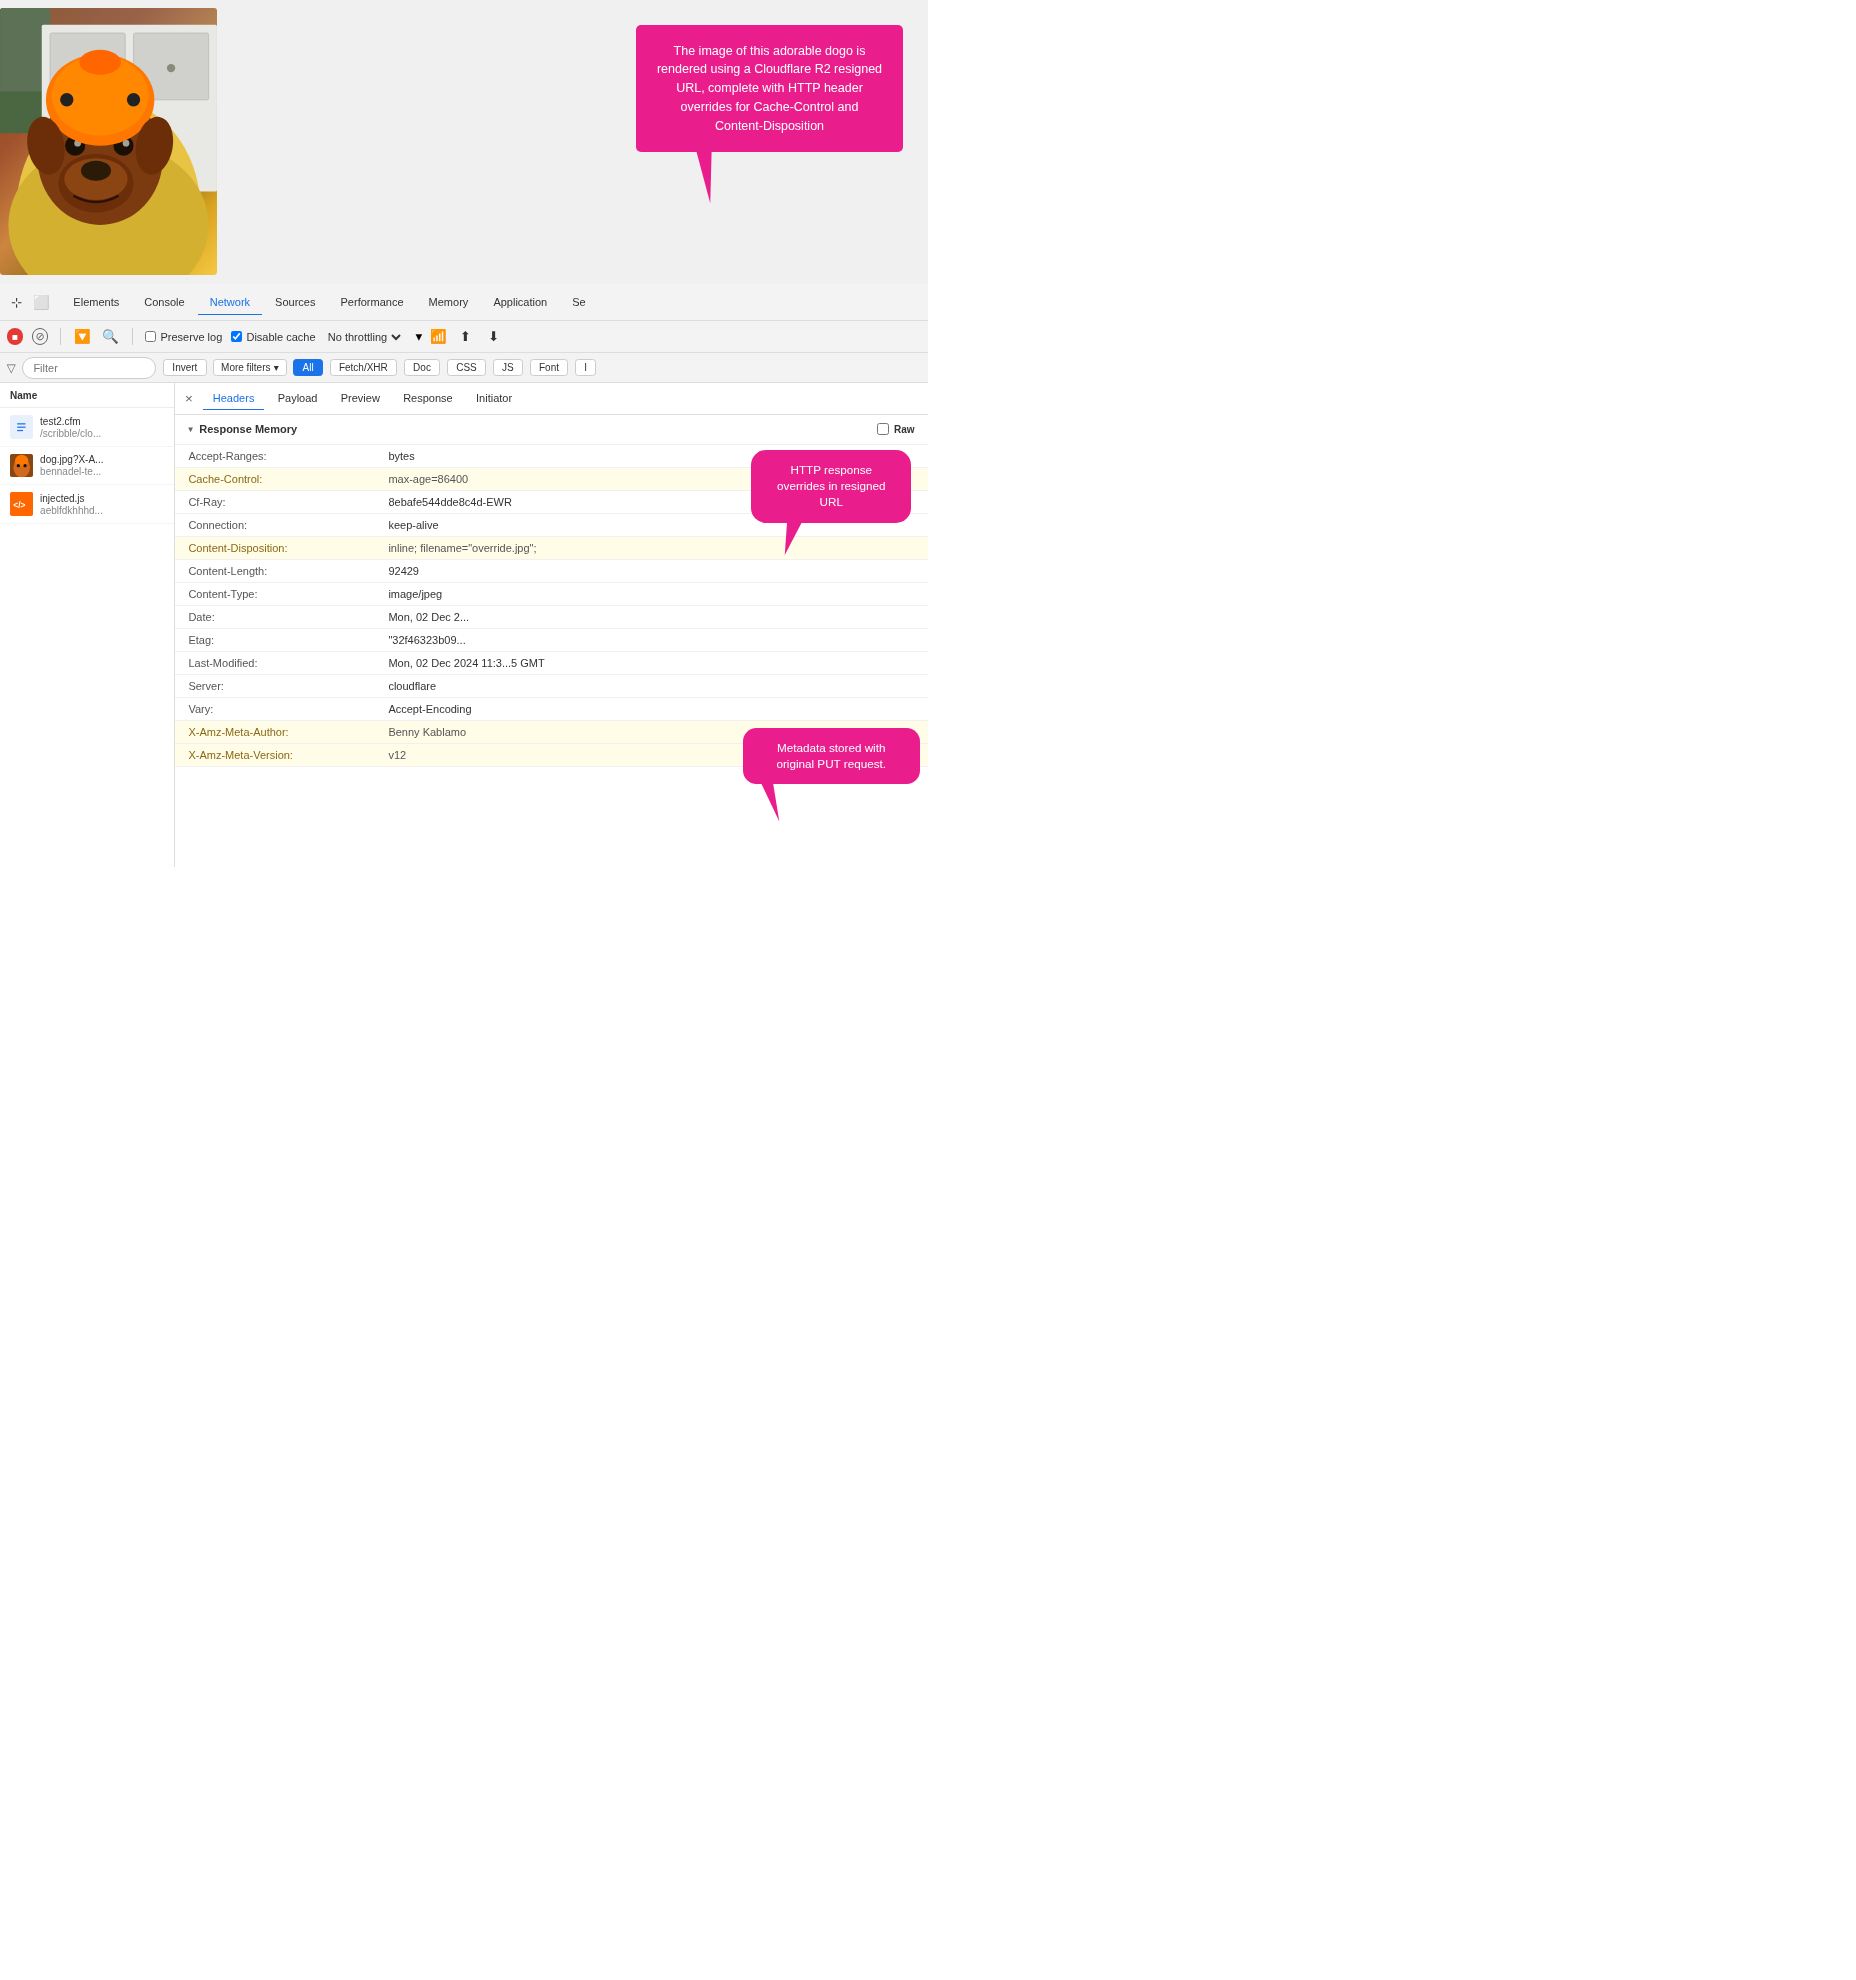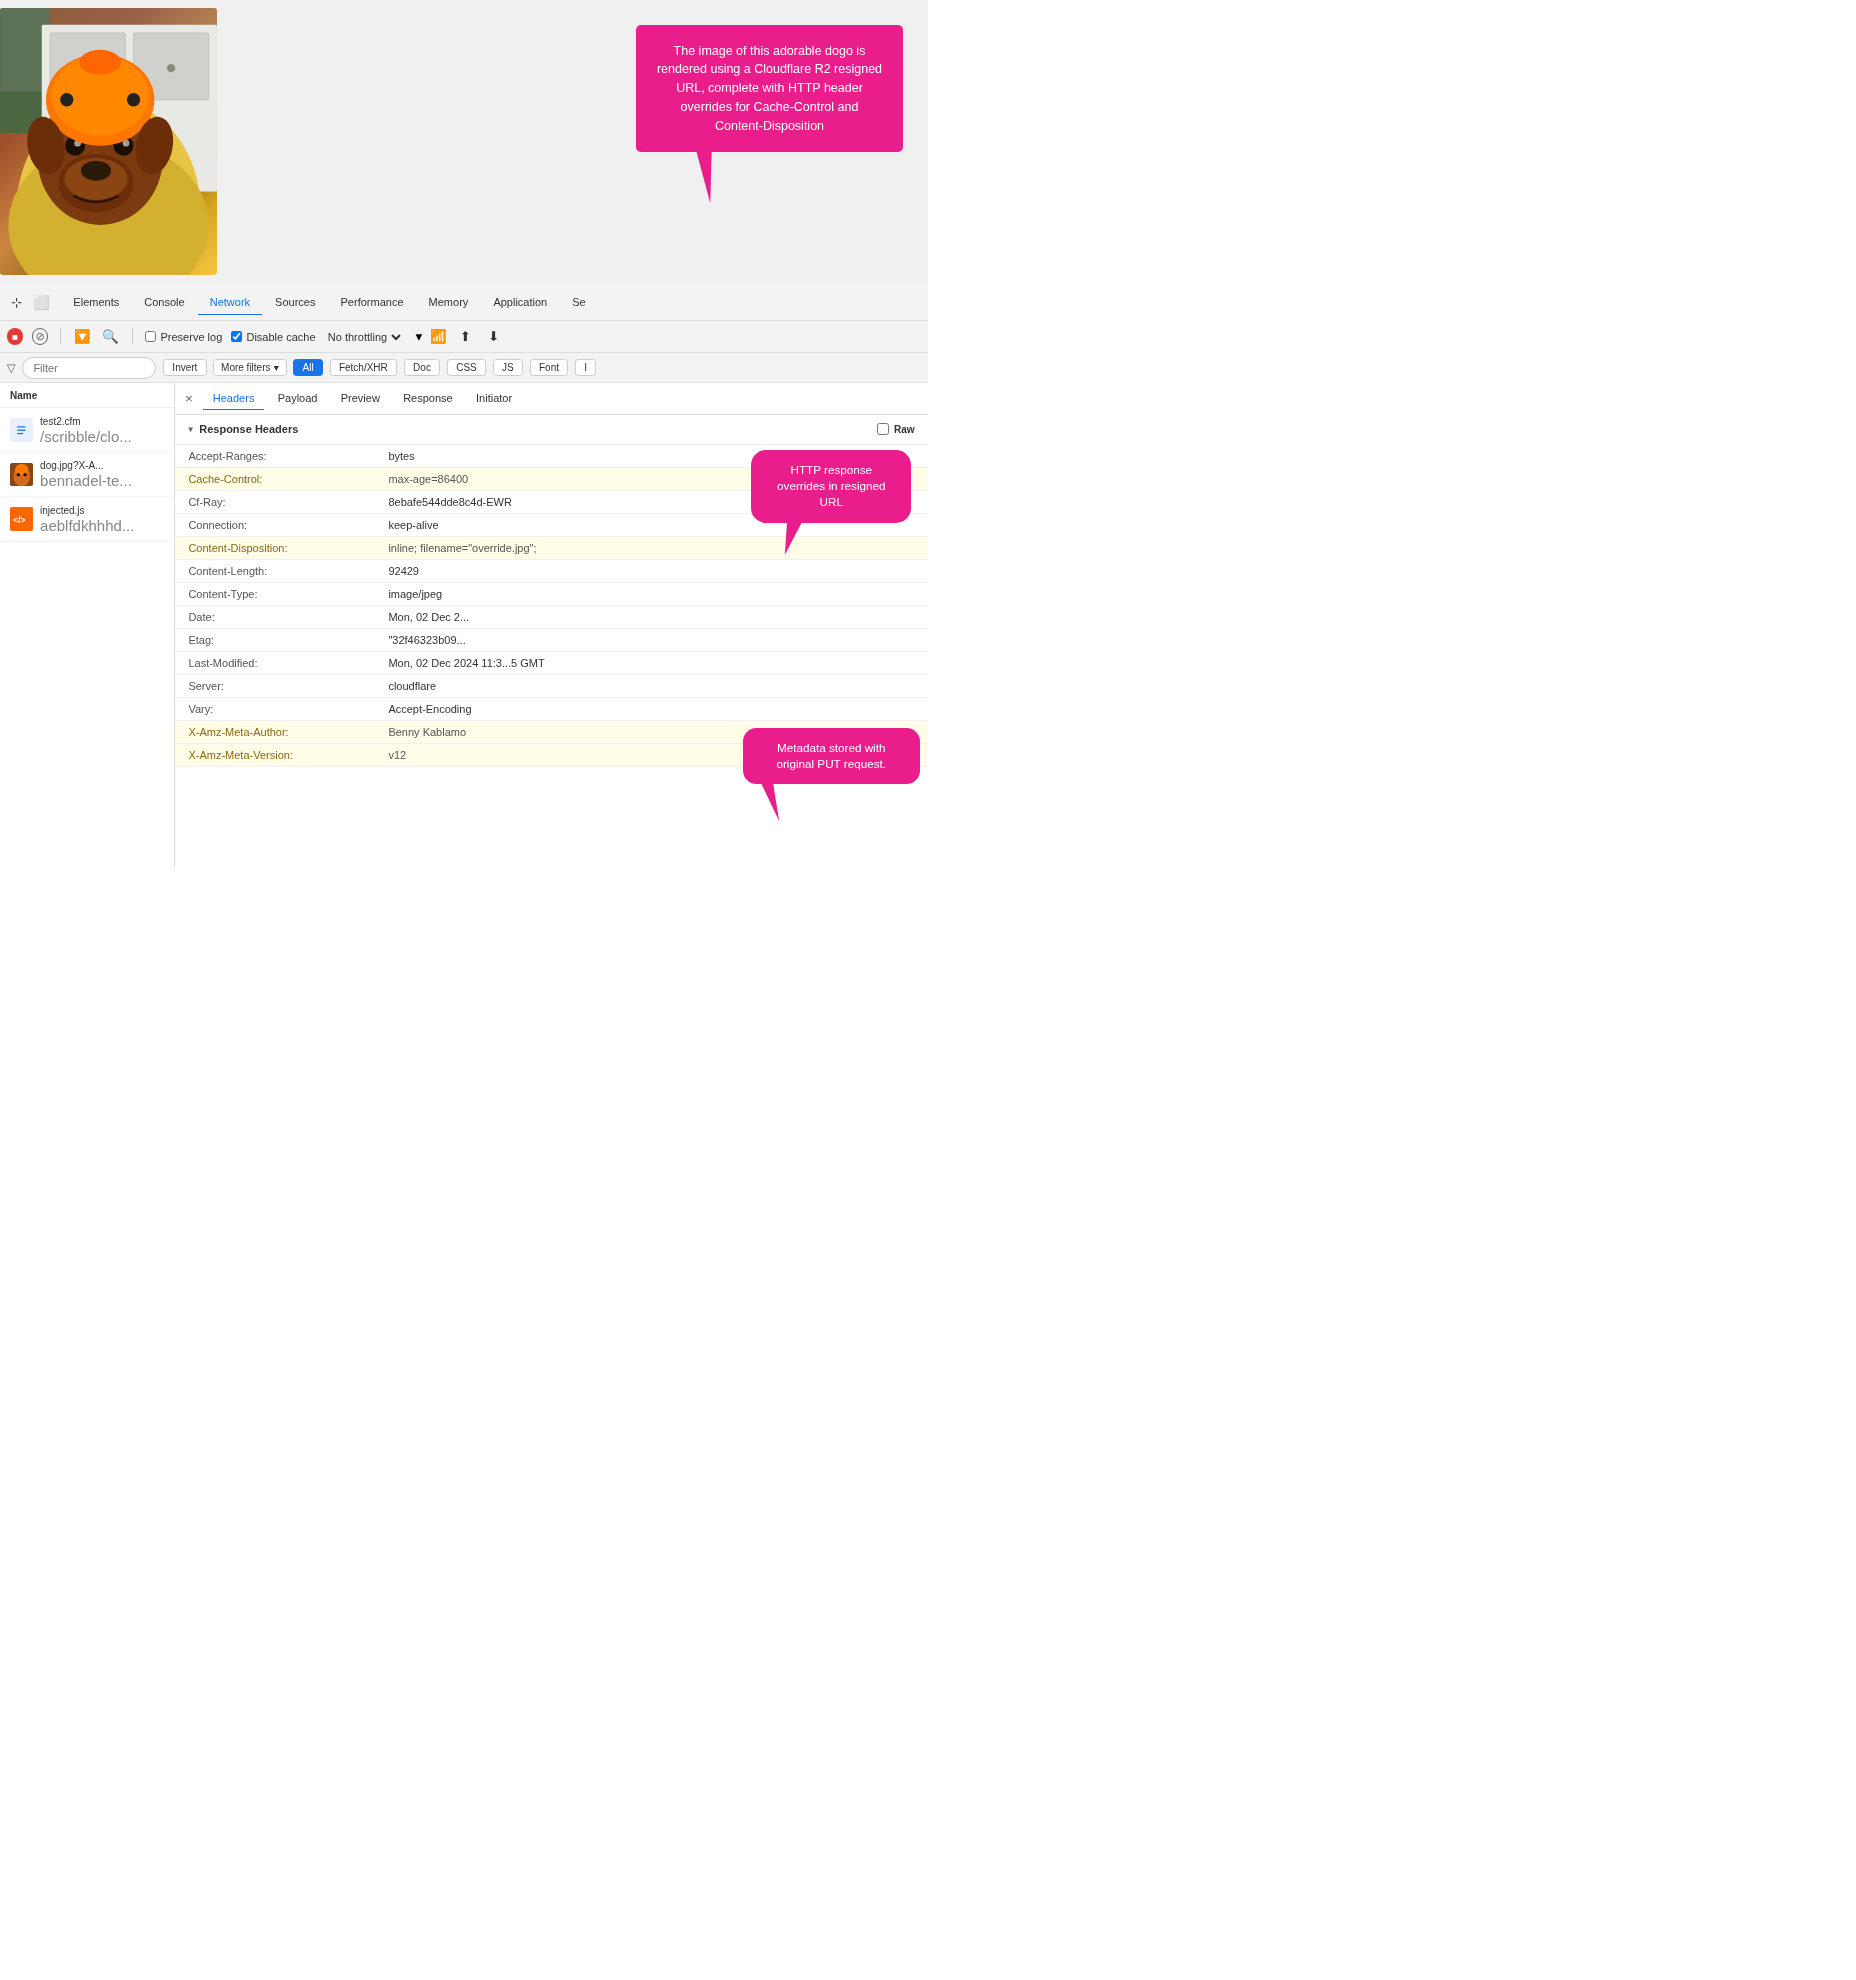--- a/index.html
+++ b/index.html
@@ -248,21 +248,21 @@
       font-size: 9.2px;
       font-weight: bold;
     }
     .file-name {
       font-size: 10px;
       color: #333;
       font-weight: 500;
       line-height: 1.3;
     }
     .file-sub {
-      font-size: 15px;
+      font-size: 10px;
       color: #888;
     }
 
     
     .detail-panel {
       flex: 1;
       overflow-y: auto;
       position: relative;
     }
 
@@ -585,21 +585,21 @@
       <span class="close-btn">×</span>
       <div class="req-tab active">Headers</div>
       <div class="req-tab">Payload</div>
       <div class="req-tab">Preview</div>
       <div class="req-tab">Response</div>
       <div class="req-tab">Initiator</div>
     </div>
 
     <div class="section-header">
       <span class="toggle-arrow">▾</span>
-      <span>Response Headers</span>
+      <span>Response Memory</span>
       <div class="raw-btn">
         <input type="checkbox" class="raw-checkbox" style="">
         <span>Raw</span>
       </div>
     </div>
 
     <table class="headers-table">
       <tbody>
         <tr>
           <td>Accept-Ranges:</td>

